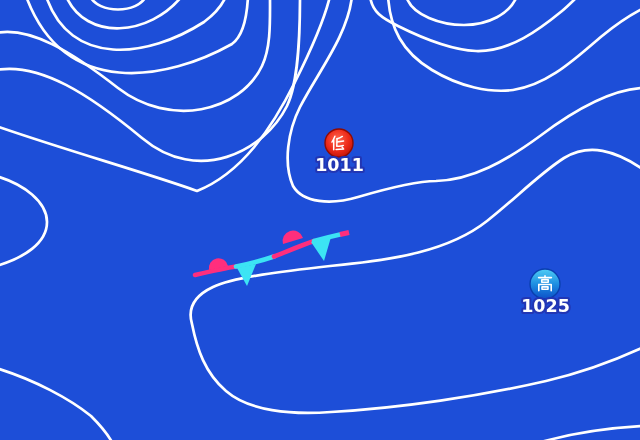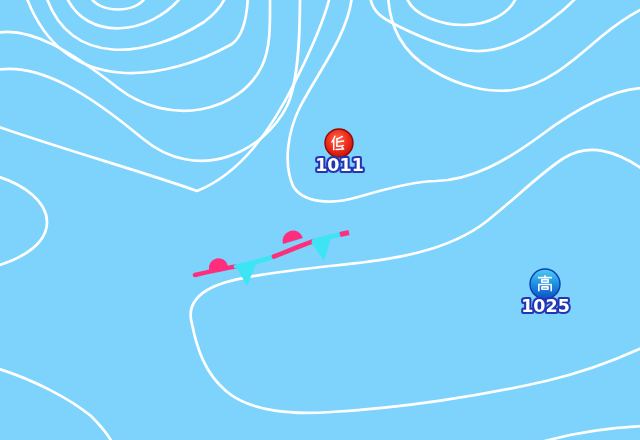--- a/index.html
+++ b/index.html
@@ -1,16 +1,16 @@
 <!DOCTYPE html>
 <html><head>
 <meta charset="utf-8">
 <style>
   html,body{margin:0;padding:0;background:#000;}
-  .map-stage{position:relative;width:640px;height:440px;background:#7dd3fc;overflow:hidden;
+  .map-stage{position:relative;width:640px;height:440px;background:#1d4ed8;overflow:hidden;
              font-family:"DejaVu Sans","Liberation Sans",sans-serif;}
   .map-stage svg{display:block;}
   .isobar{fill:none;stroke-width:2.7;stroke-linecap:round;stroke-linejoin:round;}
   .front-seg{fill:none;stroke-width:4.6;stroke-linecap:round;}
   .front-tip{fill:none;stroke-width:5;stroke-linecap:butt;}
   .kanji{fill:none;stroke:#fff;stroke-width:1.6;stroke-linecap:round;stroke-linejoin:round;}
   .pressure-label{font-size:17.5px;font-weight:bold;text-anchor:middle;
                   paint-order:stroke;stroke-width:4.2px;stroke-linejoin:round;}
 </style>
 </head>

